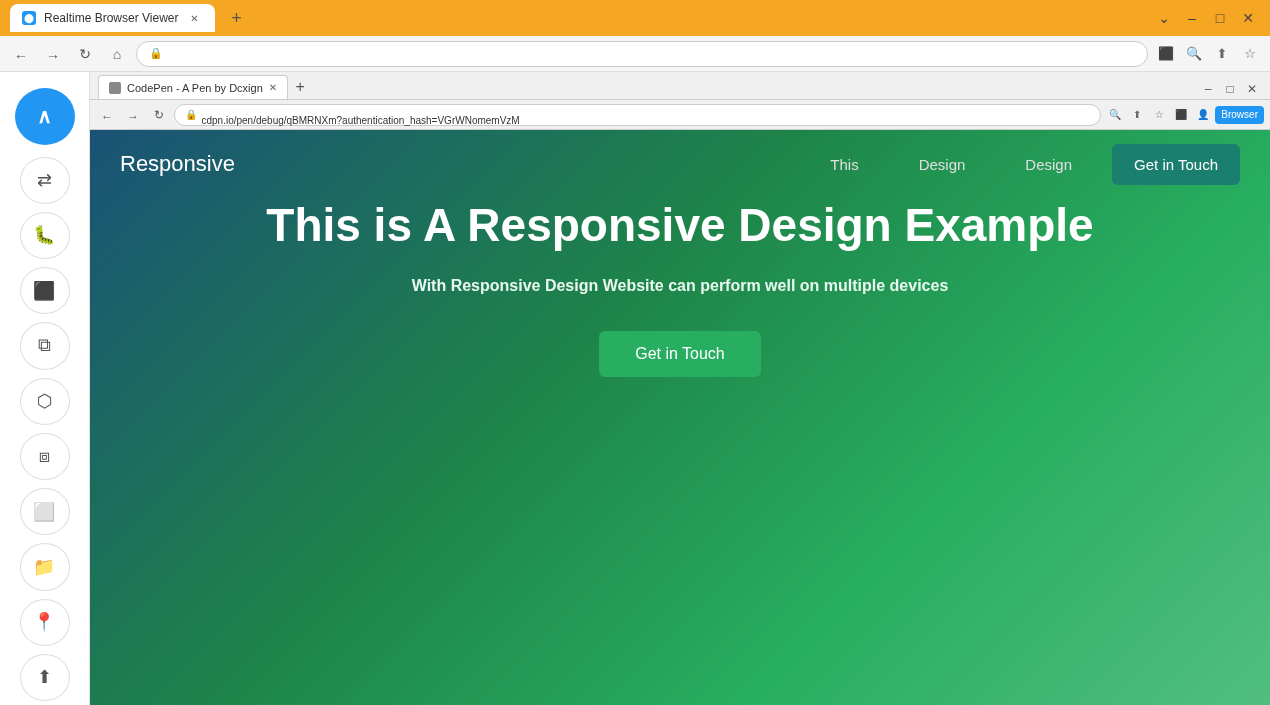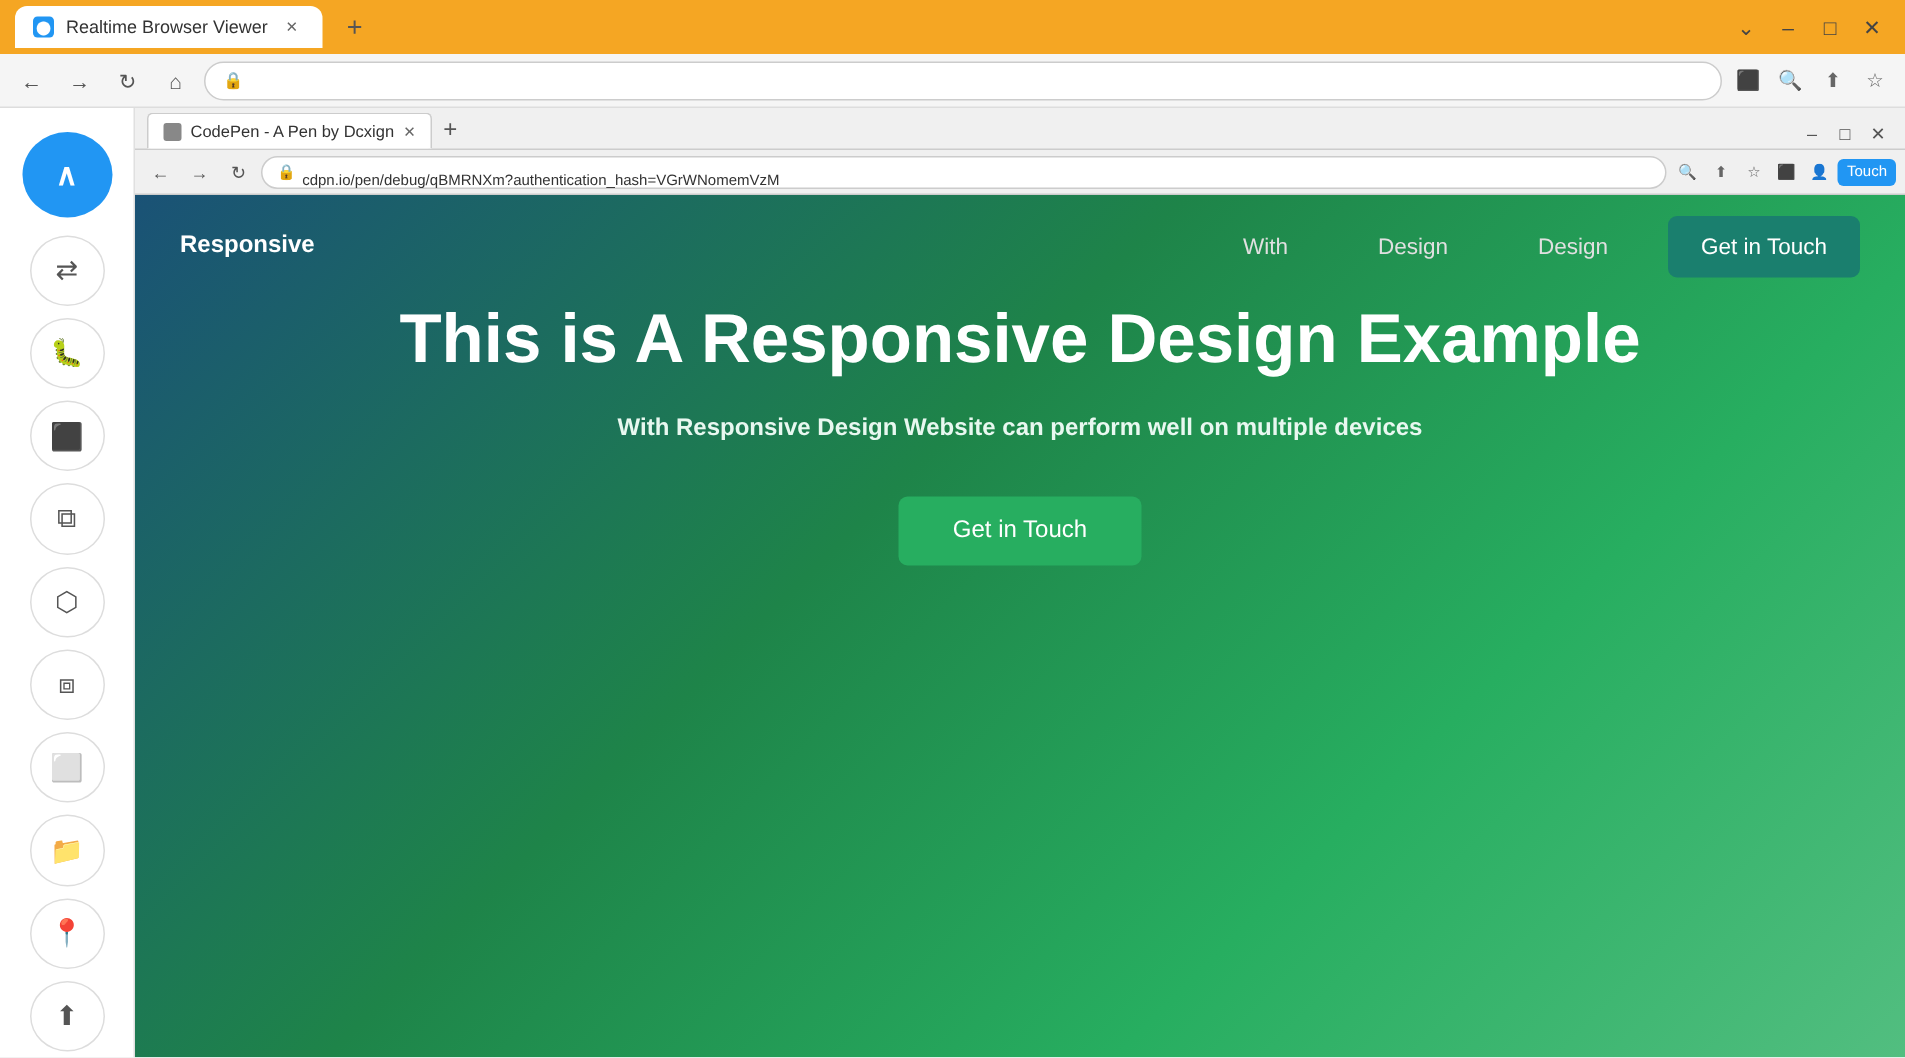--- a/index.html
+++ b/index.html
@@ -237,22 +237,22 @@
 
     
     .website-nav {
       height: 68px;
       display: flex;
       align-items: center;
       padding: 0 30px;
       background: transparent;
     }
     .website-logo {
-      font-size: 16px;
-      font-weight: bold;
+      font-size: 22px;
+      font-weight: normal;
       color: #fff;
       margin-right: auto;
       text-align: center;
     }
     .website-nav-links {
       display: flex;
       gap: 60px;
       align-items: center;
       margin-right: 40px;
     }
@@ -403,30 +403,30 @@
         <div class="inner-address-input">
           <span style="margin-right:4px; font-size:10px;">🔒</span>
           <span style="font-size:10px;margin-top:11px;">cdpn.io/pen/debug/qBMRNXm?authentication_hash=VGrWNomemVzM</span>
         </div>
         <div class="inner-addr-icons">
           <div class="inner-addr-icon" style="font-size:10px;">🔍</div>
           <div class="inner-addr-icon" style="font-size:10px;">⬆</div>
           <div class="inner-addr-icon" style="font-size:10px;">☆</div>
           <div class="inner-addr-icon" style="font-size:10px;">⬛</div>
           <div class="inner-addr-icon" style="font-size:10px;">👤</div>
-          <div class="inner-addr-icon" style="background:#2196f3; color:#fff; border-radius:4px; padding:0 6px; font-size:10px; width:auto; height:18px;">Touch</div>
+          <div class="inner-addr-icon" style="background:#2196f3; color:#fff; border-radius:4px; padding:0 6px; font-size:10px; width:auto; height:18px;">Browser</div>
         </div>
       </div>
 
       <div class="website-content">
 
         <nav class="website-nav">
           <div class="website-logo">Responsive</div>
           <div class="website-nav-links">
-            <a class="website-nav-link">With</a>
+            <a class="website-nav-link">This</a>
             <a class="website-nav-link">Design</a>
             <a class="website-nav-link">Design</a>
           </div>
           <button class="website-cta-btn">Get in Touch</button>
         </nav>
 
         <div class="website-hero">
           <h1 class="hero-title">This is A Responsive Design Example</h1>
           <p class="hero-subtitle">With Responsive Design Website can perform well on multiple devices</p>
           <button class="hero-btn">Get in Touch</button>

